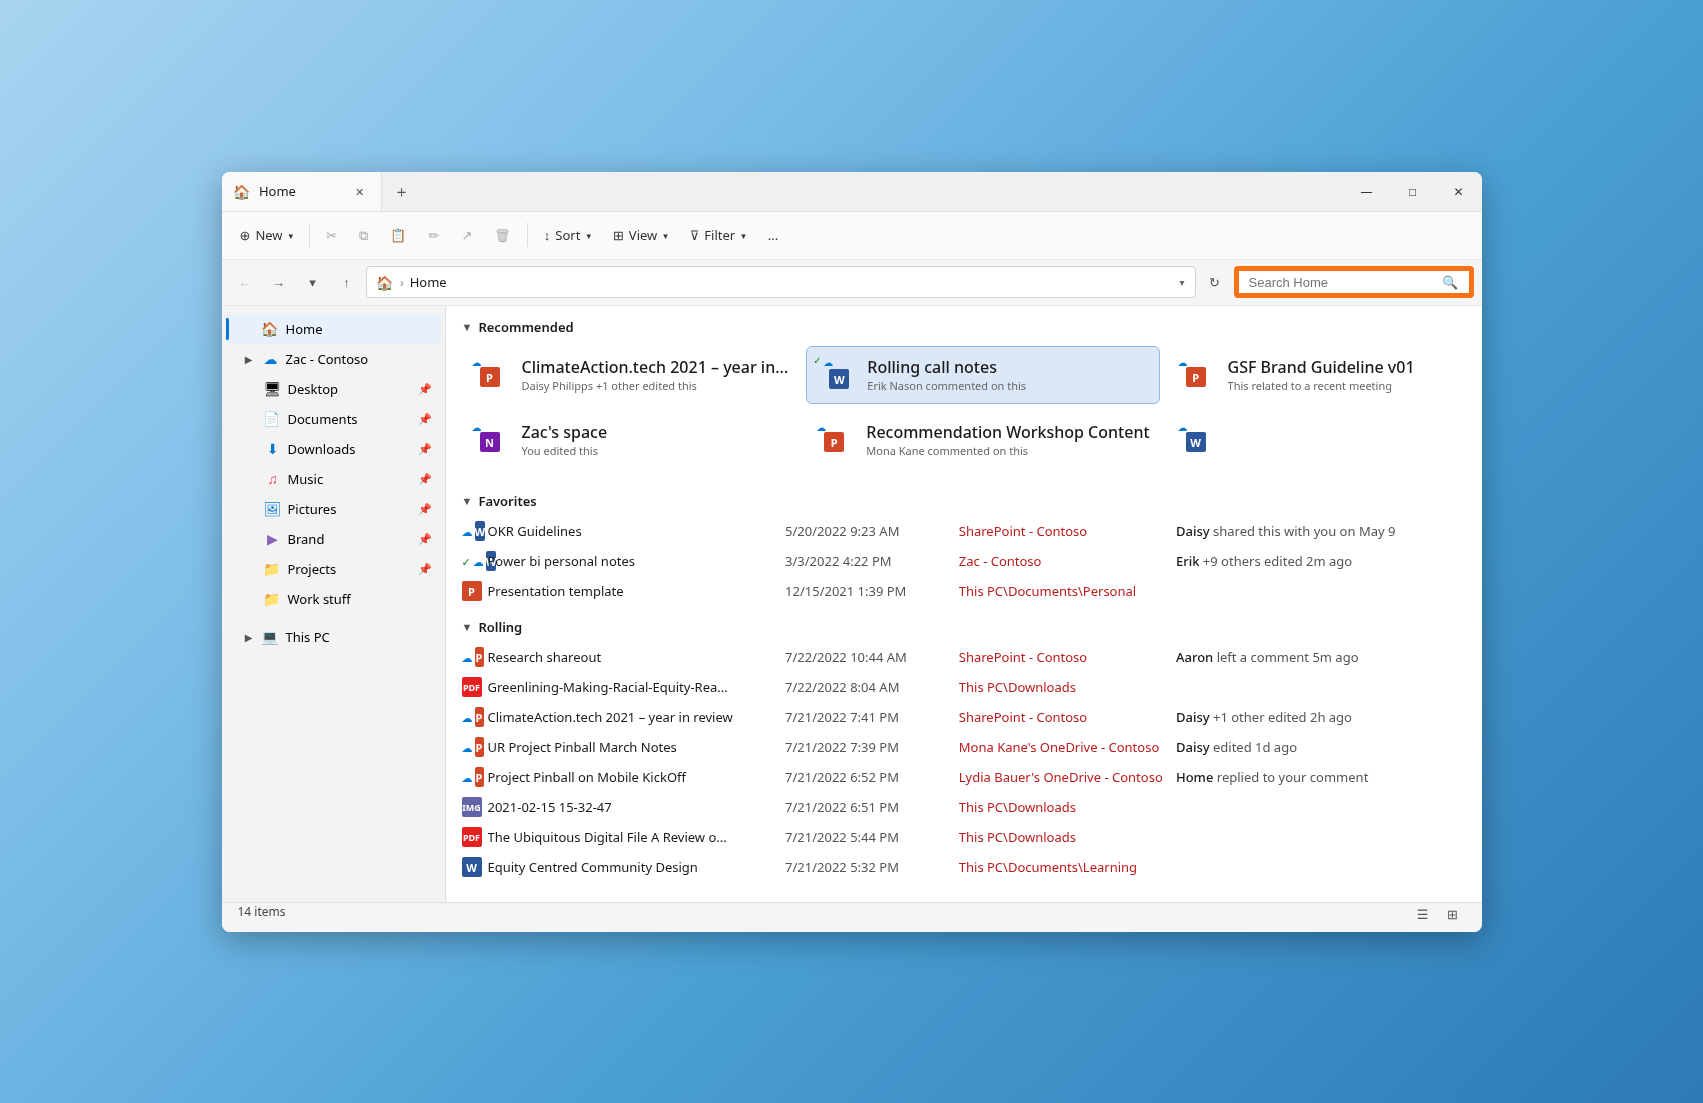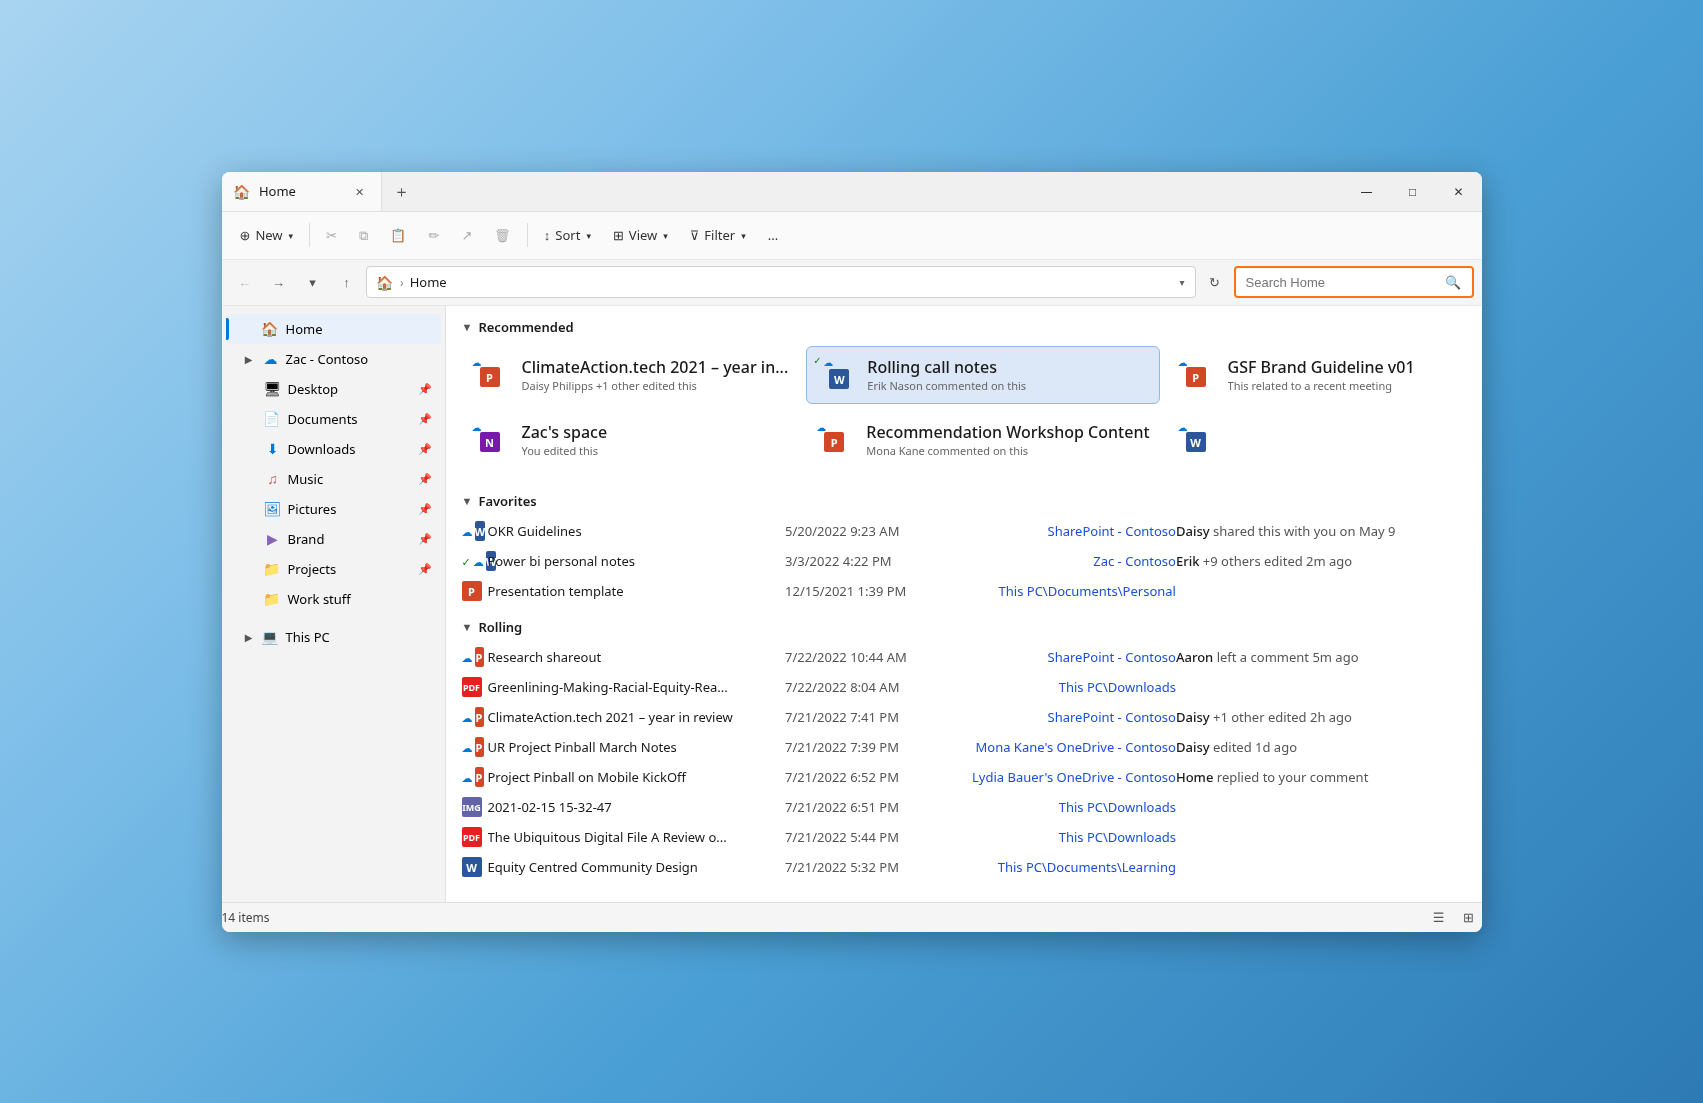--- a/index.html
+++ b/index.html
@@ -132,21 +132,21 @@
     .address-chevron { font-size: 10px; color: #666; margin-left: 4px; }
     .address-refresh {
       width: 30px; height: 30px;
       display: flex; align-items: center; justify-content: center;
       border-radius: 4px; font-size: 13px; color: #555; cursor: pointer;
     }
     .search-box {
       width: 240px;
       height: 32px;
       background: white;
-      border: 2px solid #f97316;
+      border: 5px solid #f97316;
       border-radius: 4px;
       display: flex;
       align-items: center;
       padding: 0 10px;
       gap: 6px;
     }
     .search-box input {
       border: none; outline: none; font-size: 13px; flex: 1; color: #555; background: transparent;
     }
     .search-icon { font-size: 13px; color: #555; }
@@ -241,39 +241,38 @@
       align-items: center;
       padding: 3px 16px;
       height: 30px;
       font-size: 13px;
       cursor: pointer;
       border-top: 1px solid transparent;
     }
     .file-row-icon { width: 22px; flex-shrink: 0; font-size: 14px; margin-right: 4px; display: flex; align-items: center; gap: 2px; }
     .file-row-name { flex: 2; color: #1a1a1a; white-space: nowrap; overflow: hidden; text-overflow: ellipsis; min-width: 0; }
     .file-row-date { flex: 1.2; color: #555; margin-left: 8px; }
-    .file-row-location { flex: 1.5; color: #1d4ed8; white-space: nowrap; overflow: hidden; text-overflow: ellipsis; text-align: right; }
+    .file-row-location { flex: 1.5; color: #b91c1c; white-space: nowrap; overflow: hidden; text-overflow: ellipsis; }
     .file-row-activity { flex: 2; color: #555; white-space: nowrap; overflow: hidden; text-overflow: ellipsis; }
     .file-row-activity .name-highlight { color: #1a1a1a; font-weight: 500; }
     .cloud-icon { font-size: 11px; color: #0078d4; }
     .file-type-icon { width: 20px; height: 20px; border-radius: 2px; display: inline-flex; align-items: center; justify-content: center; font-size: 11px; font-weight: 700; }
     .icon-word { background: #2b579a; color: white; }
     .icon-ppt { background: #d24726; color: white; }
     .icon-pdf { background: #e62020; color: white; }
     .icon-img { background: #6264a7; color: white; }
     .icon-note { background: #7719aa; color: white; }
 
     
     .statusbar {
       height: 30px;
       background: #f5f5f5;
       border-top: 1px solid #e0e0e0;
       display: flex;
-      align-items: center;
-      padding: 0 0;
+      padding: 0 16px;
       font-size: 12px;
       color: #444;
       flex-shrink: 0;
     }
     .statusbar-right {
       margin-left: auto;
       display: flex;
       gap: 4px;
     }
     .view-toggle {

